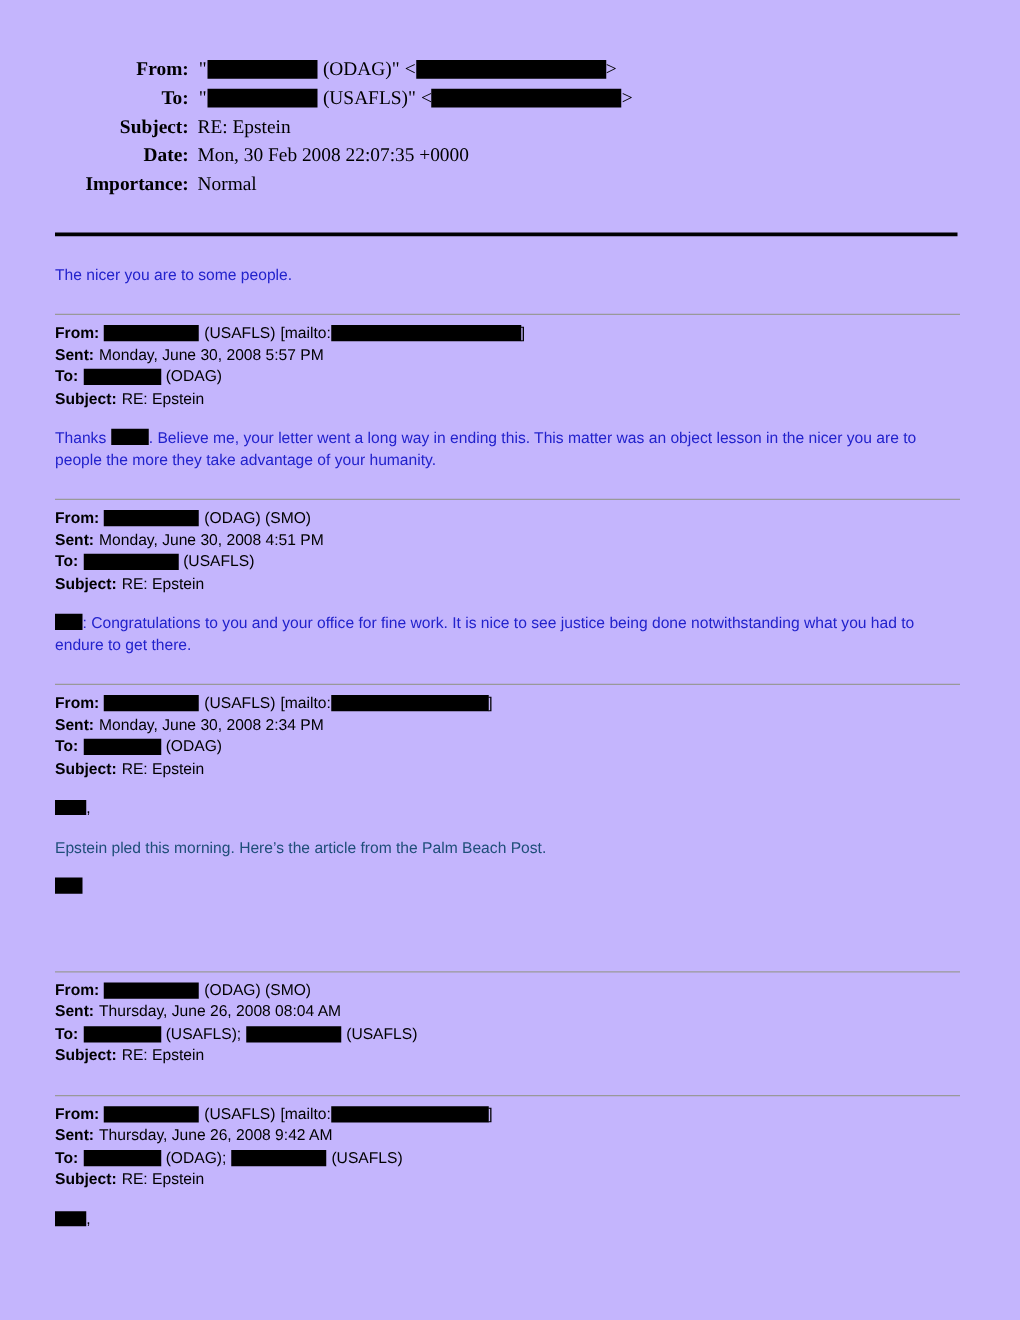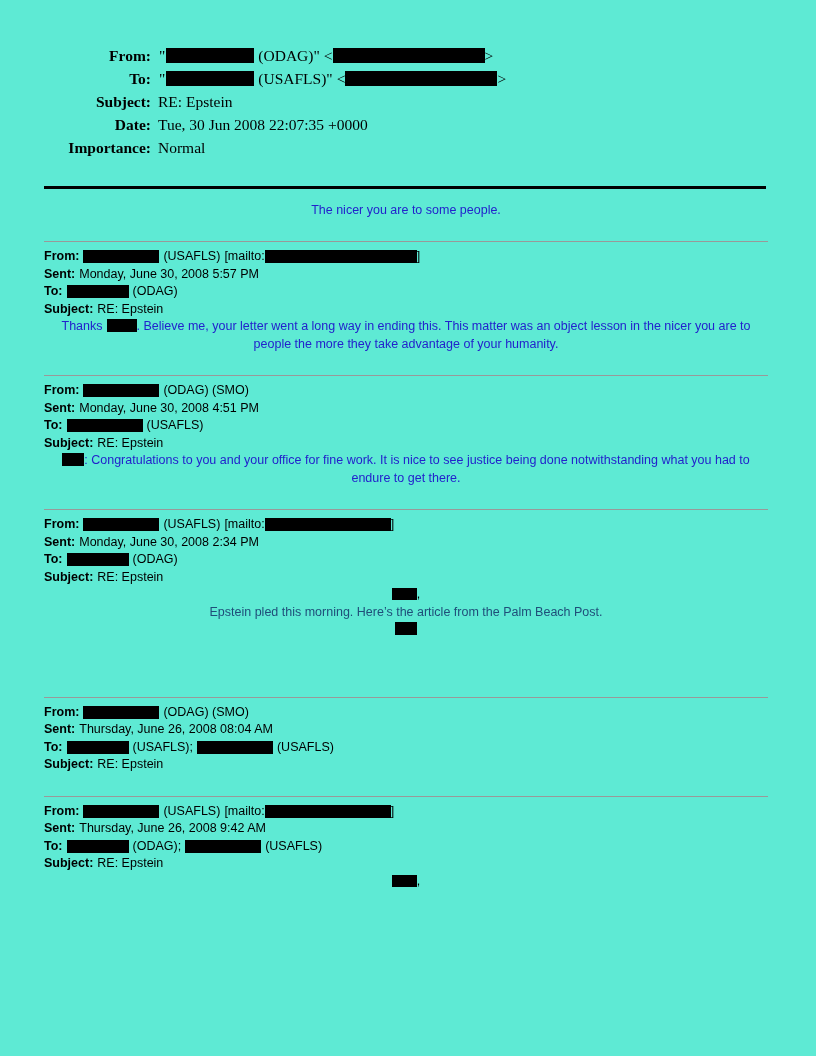--- a/index.html
+++ b/index.html
@@ -4,21 +4,21 @@
 <style>
   html, body {
     margin: 0;
     padding: 0;
     background: #ffffff;
   }
   .page {
     position: relative;
     width: 816px;
     height: 1056px;
-    background: #5eead4;
+    background: #c4b5fd;
     font-family: "Liberation Serif", serif;
     color: #000000;
     overflow: hidden;
   }
 
   
   .header {
     position: absolute;
     left: 46px;
     top: 46px;
@@ -63,24 +63,23 @@
     left: 44px;
     top: 186px;
     width: 722px;
     border-top: 3px solid #000000;
   }
 
   
   .body {
     position: absolute;
     left: 44px;
-    top: 202px;
+    top: 212px;
     width: 724px;
     font-family: "Liberation Sans", sans-serif;
-    text-align: center;
   }
   .intro {
     color: #2222cc;
     font-size: 12.5px;
     line-height: 17px;
     margin: 0 0 22px 0;
   }
 
   .msg { margin: 0 0 0 0; }
   .thin-rule {
@@ -103,20 +102,21 @@
   .r-l  { width: 126px; height: 13px; }
   .r-xl { width: 152px; height: 13px; }
   .r-tiny { width: 25px; height: 12px; }
   .r-sig { width: 22px; height: 13px; }
   .r-word { width: 30px; height: 13px; }
 
   .mbody {
     font-size: 12.5px;
     line-height: 17.5px;
     color: #2222cc;
+    margin-top: 14px;
     font-family: "Liberation Sans", sans-serif;
   }
   .mbody.black { color: #000000; }
   .mbody.teal { color: #1f4e79; }
   .mbody .redact { vertical-align: -2px; }
   .gap-md { height: 22px; }
   .gap-xl { height: 58px; }
 </style>
 </head>
 <body>
@@ -153,21 +153,21 @@
       </div>
     </div>
 
     <div class="hdr-row">
       <div class="hdr-label">Subject:</div>
       <div class="hdr-value">RE: Epstein</div>
     </div>
 
     <div class="hdr-row">
       <div class="hdr-label">Date:</div>
-      <div class="hdr-value">Tue, 30 Jun 2008 22:07:35 +0000</div>
+      <div class="hdr-value">Mon, 30 Feb 2008 22:07:35 +0000</div>
     </div>
 
     <div class="hdr-row">
       <div class="hdr-label">Importance:</div>
       <div class="hdr-value">Normal</div>
     </div>
 
   </div>
 
   <div class="rule"></div>

